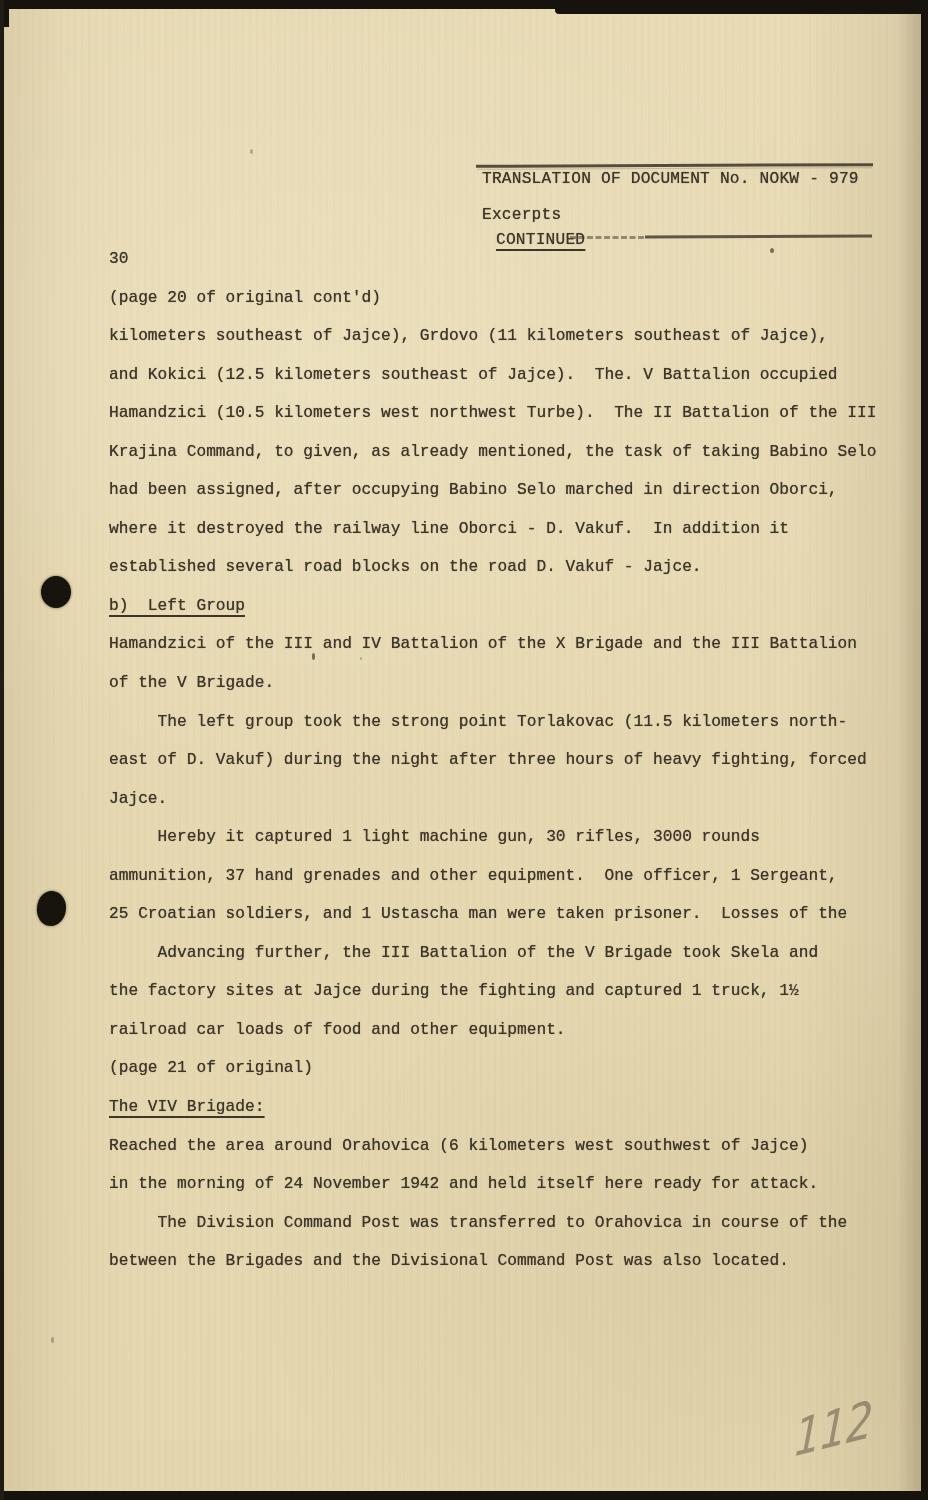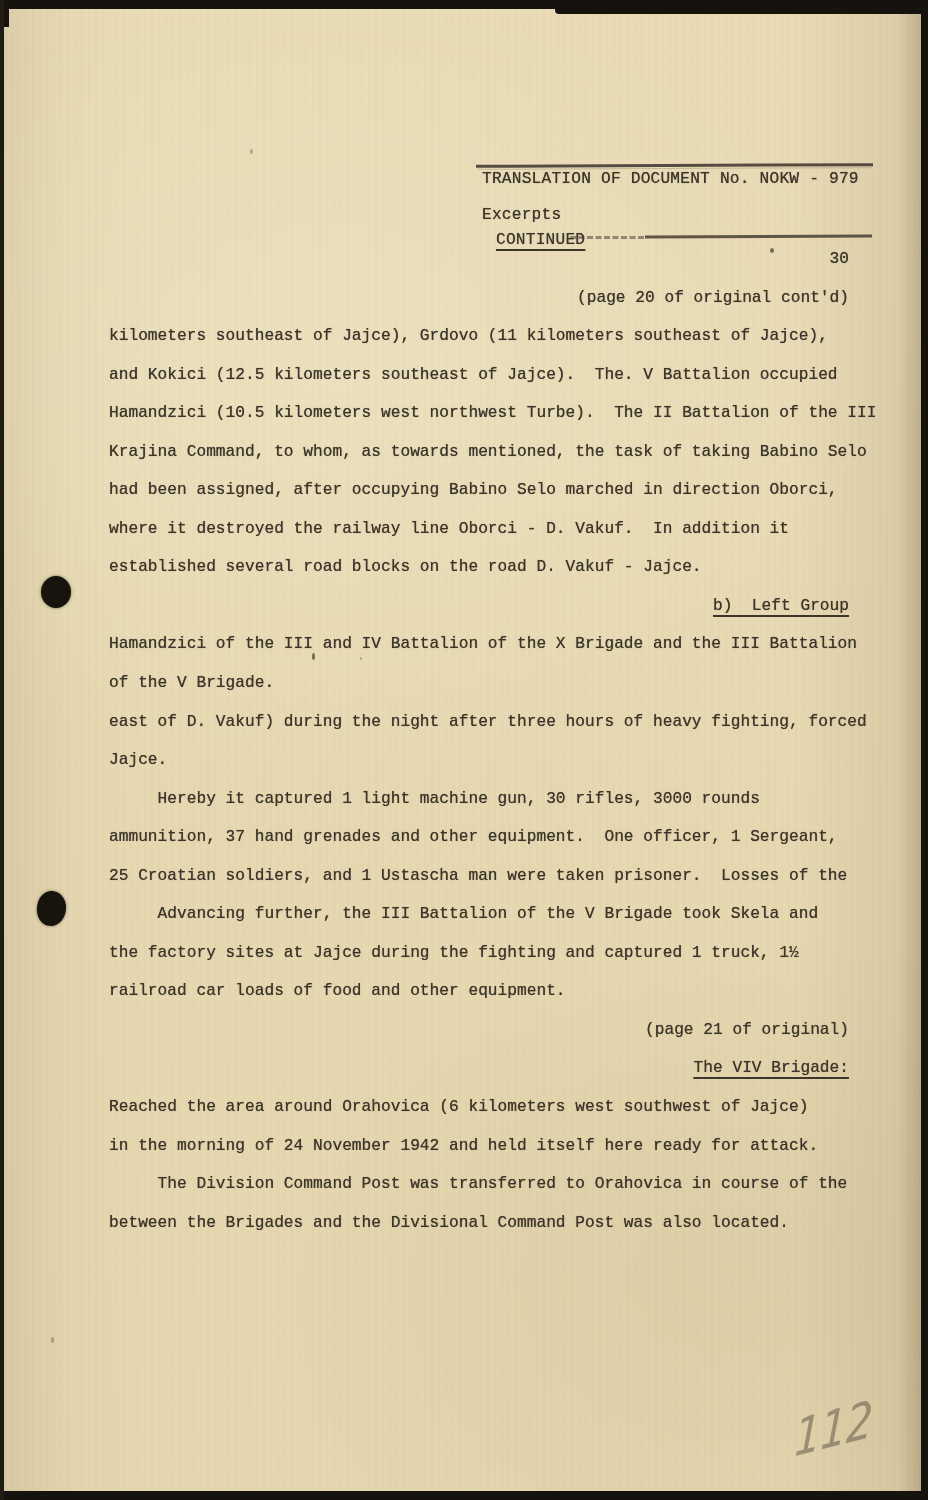--- a/index.html
+++ b/index.html
@@ -43,21 +43,21 @@
     border-top:3px dashed rgba(60,52,40,0.5);}
   .rule-bot{left:641px;top:226px;width:227px;height:3px;transform:rotate(-0.3deg);opacity:0.8;}
   .u{text-decoration:underline;text-decoration-thickness:2px;text-underline-offset:5px;}
   
   .body-block{
     position:absolute;left:0;top:231px;width:928px;
     padding:0 83px 0 105px;box-sizing:border-box;
     font-size:16.2px;line-height:38.55px;
   }
   .tl{white-space:pre;height:38.55px;}
-  .c{text-align:right;}
+  .c{text-align:left;}
   
   .handwritten{
     position:absolute;left:786px;top:1392px;
     font-family:"DejaVu Sans",sans-serif;font-style:italic;font-weight:normal;
     font-size:47px;color:rgba(108,98,82,0.60);
     transform:rotate(-14deg) skewX(-16deg) scale(0.92,1.05);
     letter-spacing:-1px;
   }
   
   .speck{position:absolute;background:rgba(55,47,36,0.65);border-radius:50%;}
@@ -73,27 +73,28 @@
   <div class="stamp-line ink u" style="left:492px;top:208px;margin-top:14px;">CONTINUED</div>
   <div class="dash-seg"></div>
   <div class="rule rule-bot"></div>
 
   <div class="body-block ink">
     <div class="tl c">30</div>
     <div class="tl c">(page 20 of original cont'd)</div>
     <div class="tl">kilometers southeast of Jajce), Grdovo (11 kilometers southeast of Jajce),</div>
     <div class="tl">and Kokici (12.5 kilometers southeast of Jajce).  The. V Battalion occupied</div>
     <div class="tl">Hamandzici (10.5 kilometers west northwest Turbe).  The II Battalion of the III</div>
-    <div class="tl">Krajina Command, to whom, as towards mentioned, the task of taking Babino Selo</div>
+    <div class="tl">Krajina Command, to given, as already mentioned, the task of taking Babino Selo</div>
     <div class="tl">had been assigned, after occupying Babino Selo marched in direction Oborci,</div>
     <div class="tl">where it destroyed the railway line Oborci - D. Vakuf.  In addition it</div>
     <div class="tl">established several road blocks on the road D. Vakuf - Jajce.</div>
     <div class="tl c u">b)  Left Group</div>
     <div class="tl">Hamandzici of the III and IV Battalion of the X Brigade and the III Battalion</div>
     <div class="tl">of the V Brigade.</div>
+    <div class="tl">     The left group took the strong point Torlakovac (11.5 kilometers north-</div>
     <div class="tl">east of D. Vakuf) during the night after three hours of heavy fighting, forced</div>
     <div class="tl">Jajce.</div>
     <div class="tl">     Hereby it captured 1 light machine gun, 30 rifles, 3000 rounds</div>
     <div class="tl">ammunition, 37 hand grenades and other equipment.  One officer, 1 Sergeant,</div>
     <div class="tl">25 Croatian soldiers, and 1 Ustascha man were taken prisoner.  Losses of the</div>
     <div class="tl">     Advancing further, the III Battalion of the V Brigade took Skela and</div>
     <div class="tl">the factory sites at Jajce during the fighting and captured 1 truck, 1½</div>
     <div class="tl">railroad car loads of food and other equipment.</div>
     <div class="tl c">(page 21 of original)</div>
     <div class="tl c u">The VIV Brigade:</div>

